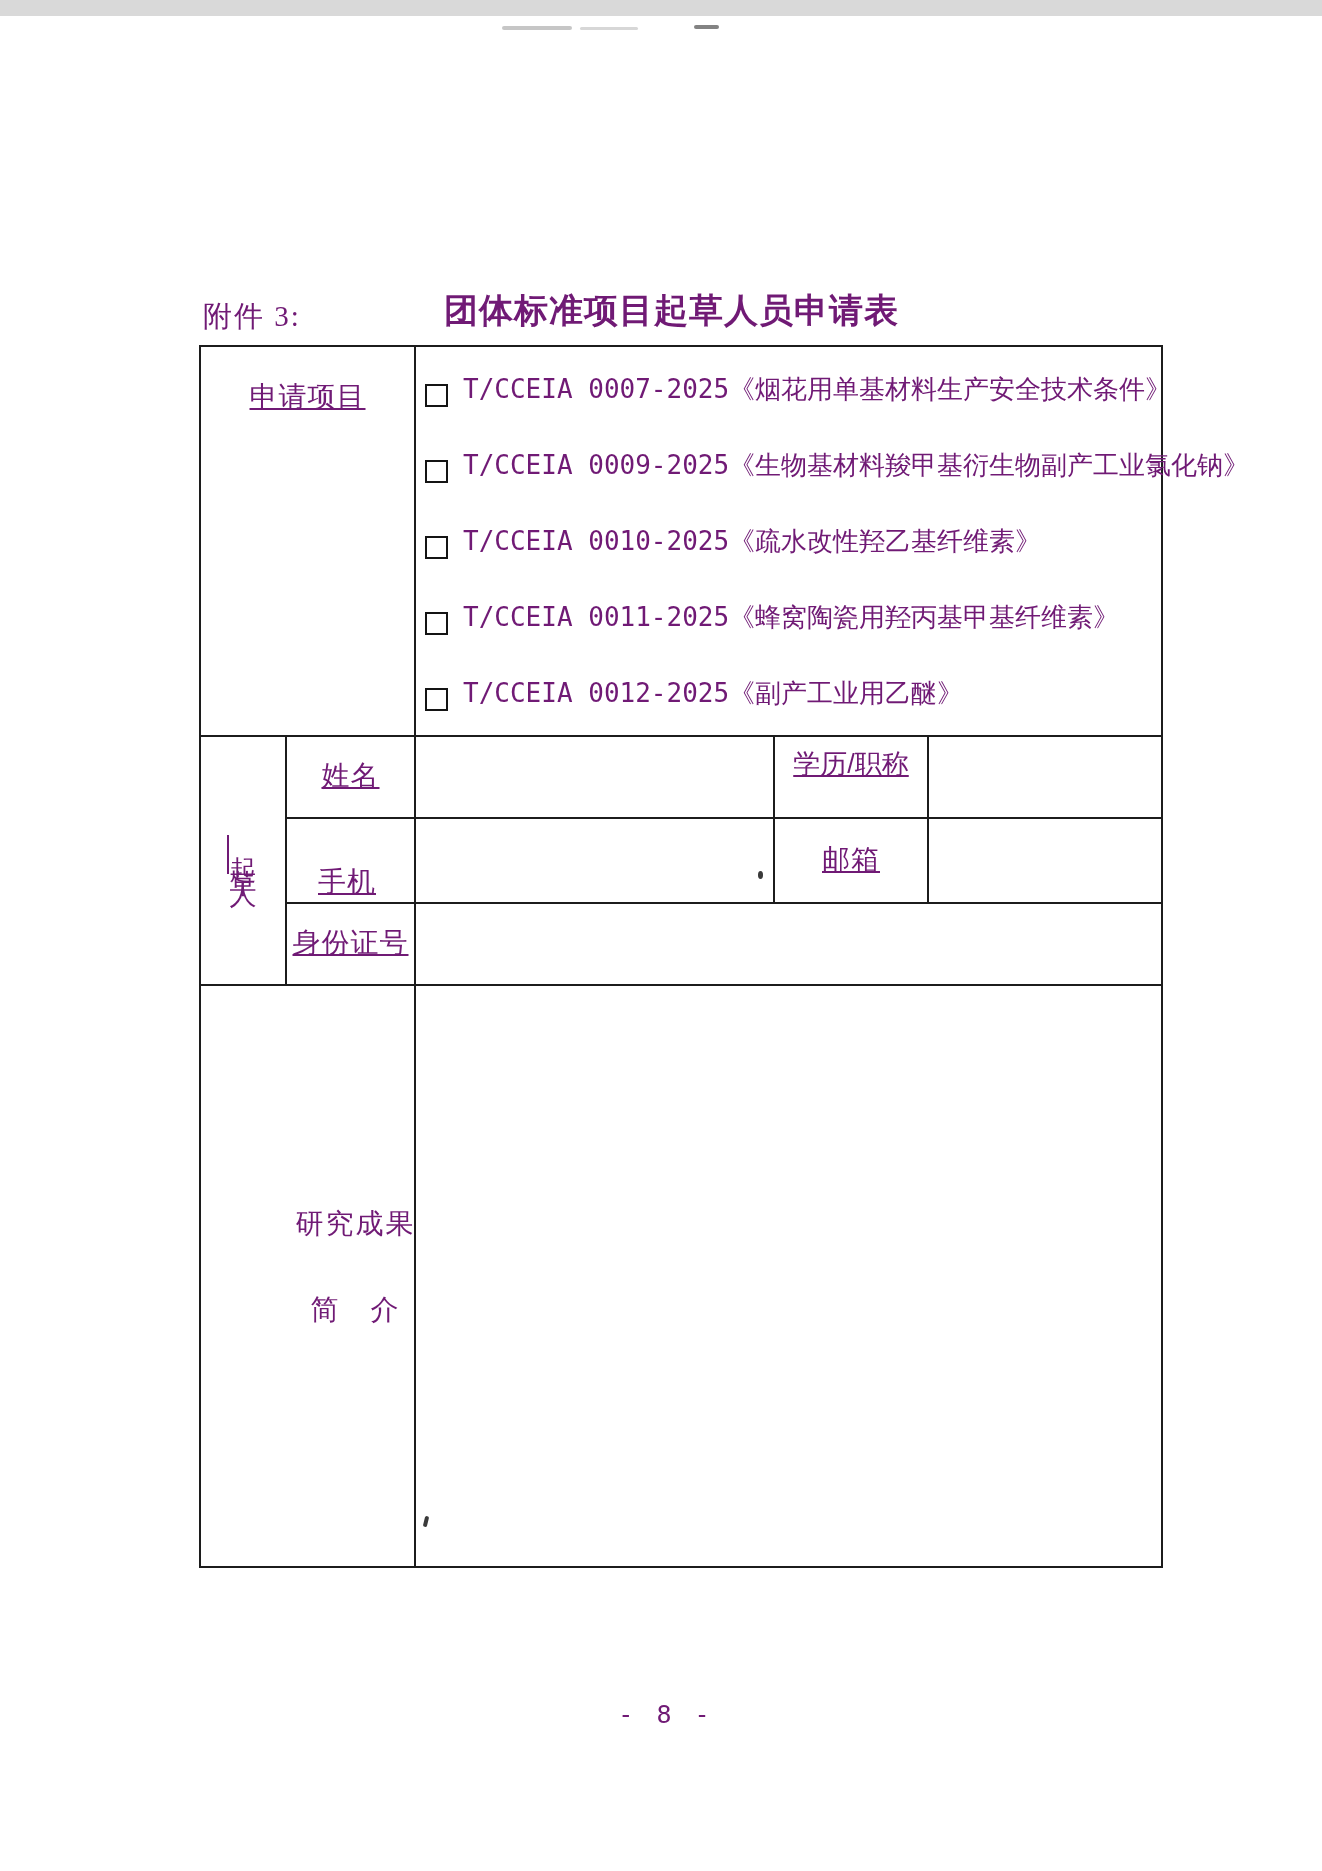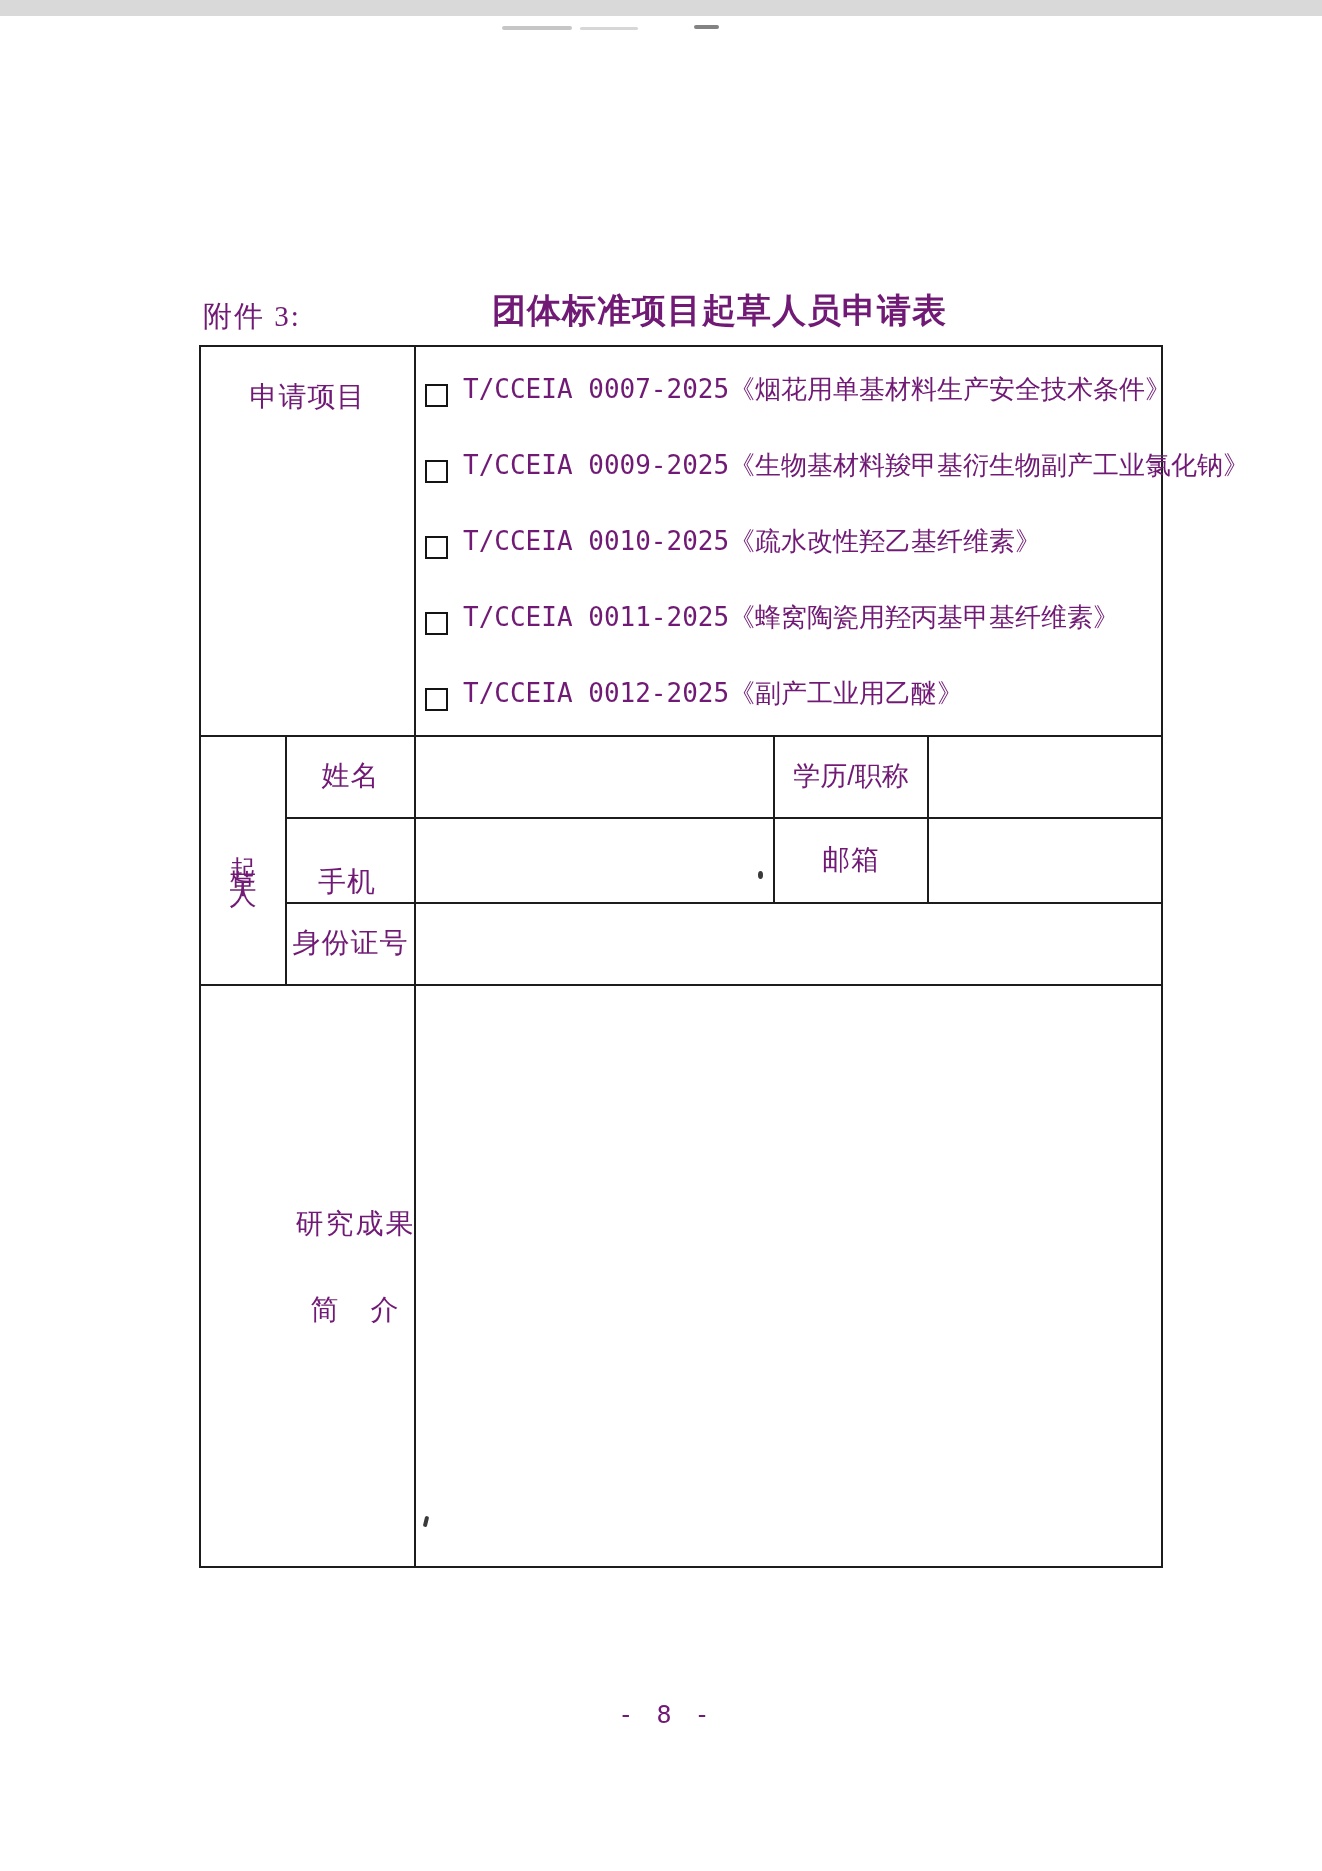--- a/index.html
+++ b/index.html
@@ -7,31 +7,31 @@
     position:relative; width:1322px; height:1871px; margin:16px auto;
     background:#ffffff; color:#701a75; overflow:hidden;
     font-family:"Liberation Sans", sans-serif;
   }
   
   .attach-label {
     position:absolute; left:203px; top:281px;
     font-size:29px; font-family:"Liberation Serif", serif; letter-spacing:2px;
   }
   .doc-title {
-    position:absolute; left:492px; top:272px;
+    position:absolute; left:444px; top:272px;
     font-size:34px; font-weight:bold; letter-spacing:1px;
     font-family:"Liberation Sans", sans-serif;
   }
   
   .form-table {
     position:absolute; left:199px; top:329px; width:964px; height:1223px;
     border:2px solid #1c1c1c; box-sizing:border-box;
   }
   .ln { position:absolute; background:#1c1c1c; }
-  .cell { position:absolute; display:flex; align-items:center; justify-content:center; box-sizing:border-box; }
+  .cell { position:absolute; display:flex; align-items:center; justify-content:center; box-sizing:border-box;text-decoration:underline; }
   .lbl { font-size:28px; letter-spacing:1px; }
   
   .items-col {
     position:absolute; left:224px; top:4px; width:732px; height:380px;
     display:flex; flex-direction:column; justify-content:space-around;
   }
   .item-row { display:flex; align-items:flex-end; }
   .cbx {
     width:19px; height:19px; border:2px solid #141414;
     margin-right:15px; flex:0 0 auto; background:#fff;
@@ -106,21 +106,21 @@
         <span class="item-text">T/CCEIA 0012-2025《副产工业用乙醚》</span>
       </div>
     </div>
 
     <div class="cell" style="left:0; top:388px; width:84px; height:249px; align-items:flex-start; padding-top:100px;">
       <span class="v-label">起草人</span>
     </div>
 
     <div class="cell lbl" style="left:86px; top:388px; width:127px; height:82px;">姓名</div>
     <div class="cell" style="left:215px; top:388px; width:357px; height:82px;"></div>
-    <div class="cell" style="left:574px; top:388px; width:152px; height:82px; font-size:27px;">学历/职称</div>
+    <div class="cell" style="left:574px; top:376px; width:152px; height:82px; font-size:27px;">学历/职称</div>
     <div class="cell" style="left:728px; top:388px; width:234px; height:82px;"></div>
 
     <div class="cell lbl" style="left:86px; top:492px; width:120px; height:85px;">手机</div>
     <div class="cell" style="left:215px; top:470px; width:357px; height:85px;"></div>
     <div class="cell lbl" style="left:574px; top:470px; width:152px; height:85px;">邮箱</div>
     <div class="cell" style="left:728px; top:470px; width:234px; height:85px;"></div>
 
     <div class="cell lbl" style="left:86px; top:555px; width:127px; height:82px;">身份证号</div>
     <div class="cell" style="left:215px; top:555px; width:747px; height:82px;"></div>
 

